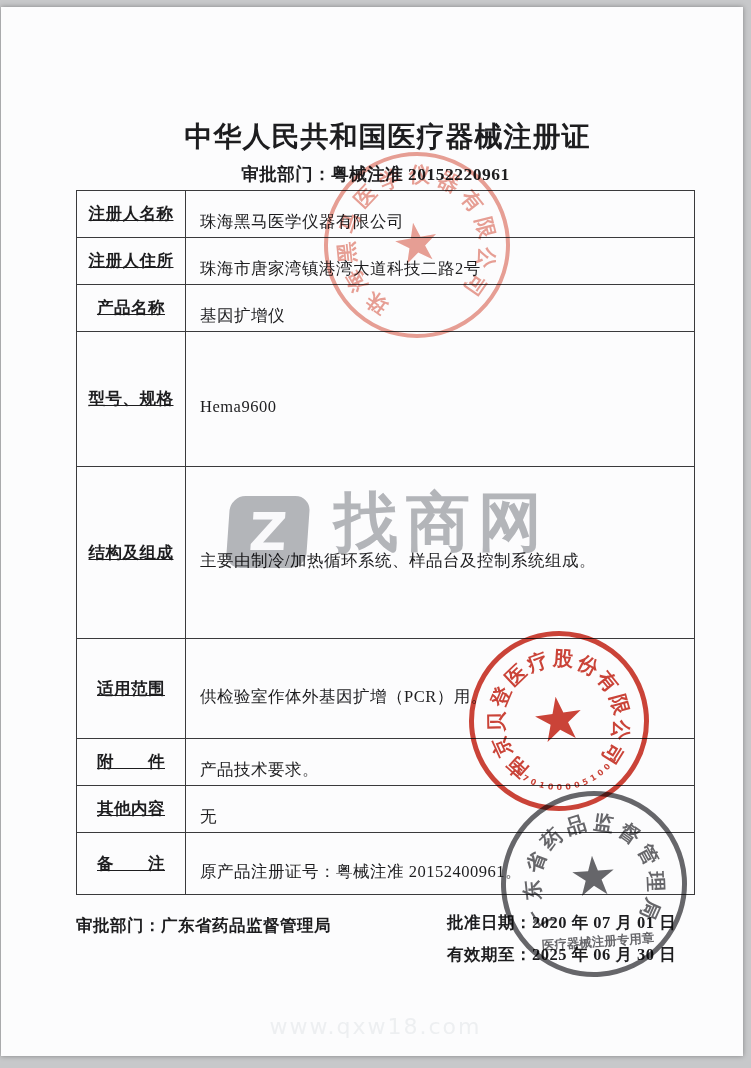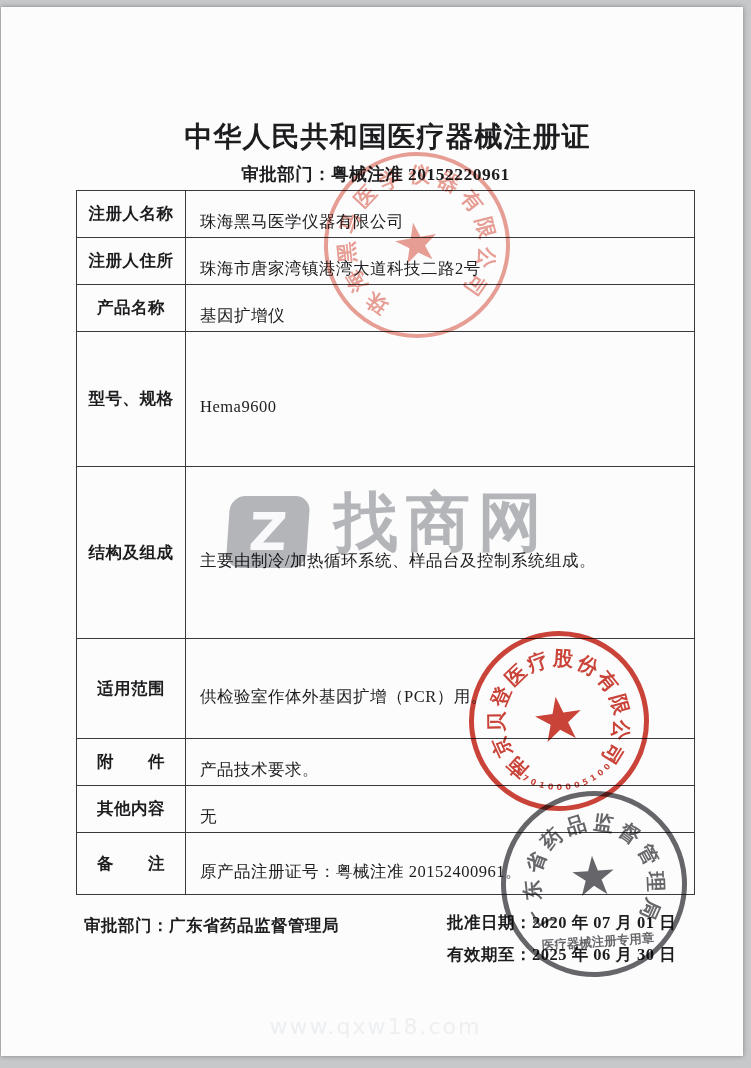--- a/index.html
+++ b/index.html
@@ -22,27 +22,27 @@
     font-size:17.5px;font-weight:bold;letter-spacing:.5px;
   }
   table.cert{
     position:absolute;left:76px;top:190px;width:588px;
     border-collapse:collapse;table-layout:fixed;
   }
   table.cert td{
     border:1.6px solid #3a3a3c;vertical-align:middle;
     font-size:16.5px;letter-spacing:.5px;
   }
-  td.lbl{width:104px;text-align:center;font-weight:bold;padding:12px 2px;}
+  td.lbl{width:104px;text-align:center;font-weight:bold;padding:12px 2px;text-decoration:underline;}
   td.val{width:484px;text-align:left;padding:18px 10px 2px 14px;}
   tr.r1{height:42px;} tr.r2{height:43px;} tr.r3{height:42px;} tr.r4{height:42px;}
   tr.r5{height:135px;} tr.r6{height:172px;} tr.r7{height:100px;}
   tr.r8{height:45px;} tr.r9{height:34px;} tr.r10{height:62px;}
   .footer-line{position:absolute;font-size:16.5px;font-weight:bold;letter-spacing:.5px;white-space:nowrap;}
-  #dept{left:84px;top:915px;}
+  #dept{left:76px;top:915px;}
   #appr{left:447px;top:912px;}
   #valid{left:447px;top:944px;}
   
   .wm{
     position:absolute;left:228px;top:496px;display:flex;align-items:flex-start;
     mix-blend-mode:multiply;opacity:.8;z-index:1;
   }
   .wm-logo{
     width:80px;height:72px;border-radius:15px;background:var(--watermark_gray,#a3a5aa);
     color:#fcfcfd;font-family:"DejaVu Sans",sans-serif;font-weight:bold;font-size:52px;

